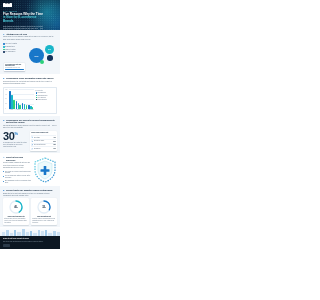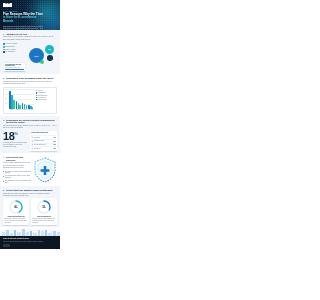--- a/index.html
+++ b/index.html
@@ -342,21 +342,21 @@
   <div class="sec alt">
     <div class="sec-head">
       <span class="num">3.</span>
       <span class="sec-title">Consumers are quick to accept responsibility but not the blame</span>
     </div>
     <div class="sec-desc">When something goes wrong, shoppers expect the brand to resolve it first — here is where they place accountability.</div>
 
     <div class="stat-row">
       <div class="stat-left">
         <div class="bignum">
-          <span>18</span><sup>%</sup>
+          <span>30</span><sup>%</sup>
         </div>
         <div class="stat-cap">of consumers say they contact the retailer before attempting any self-service resolution on their own.</div>
       </div>
 
       <div class="rank-card">
         <div class="rank-head">Where blame is placed first</div>
         <div class="rank-row">
           <span class="rank-n">1</span>
           <span class="rank-t">The retailer</span>
           <span class="rank-v">43%</span>

